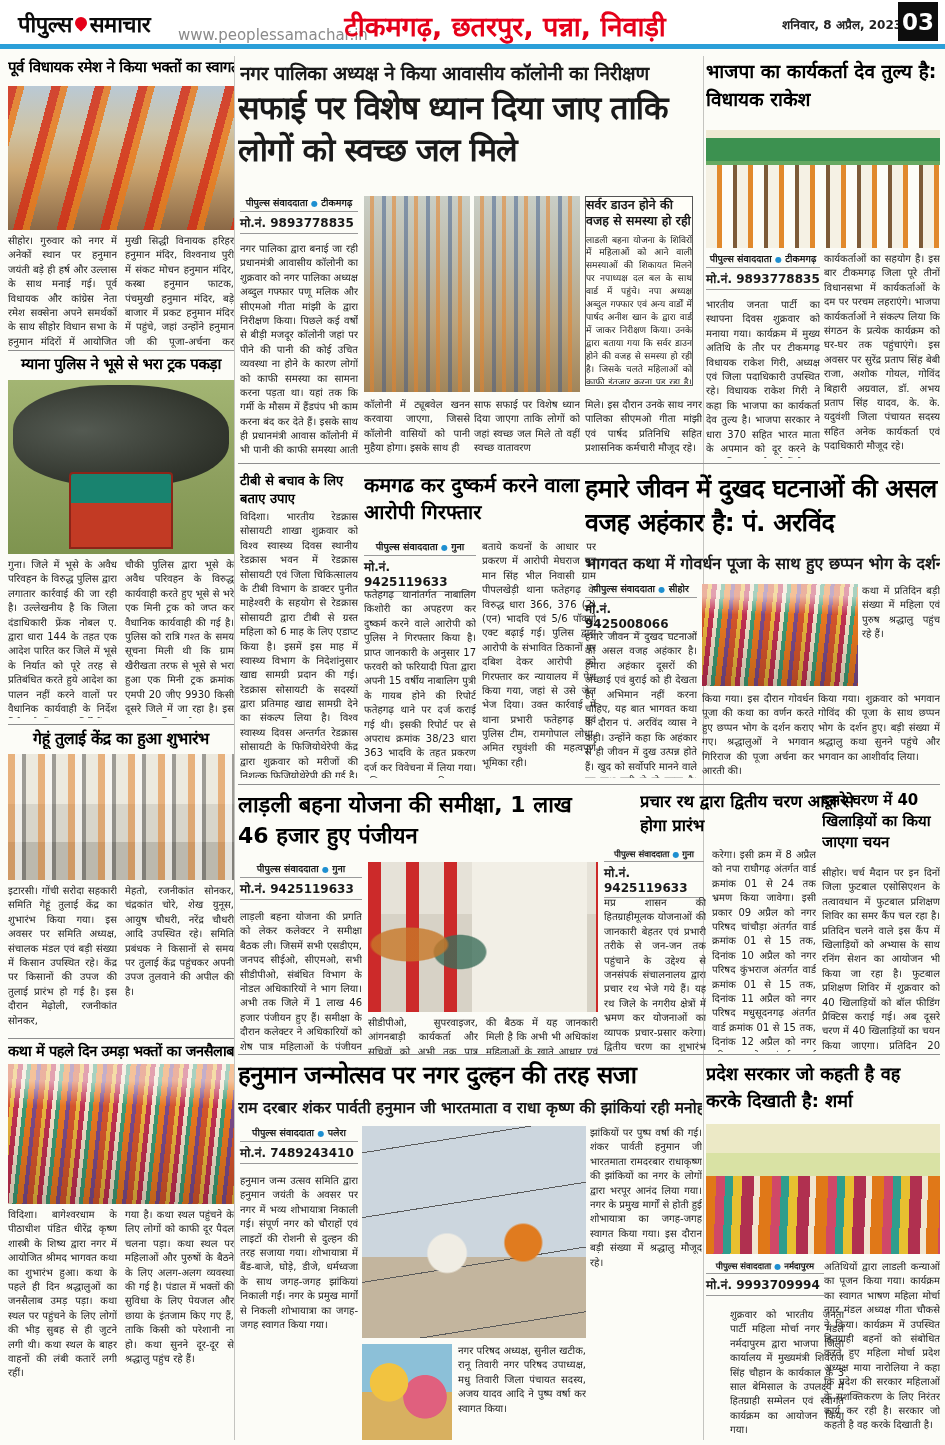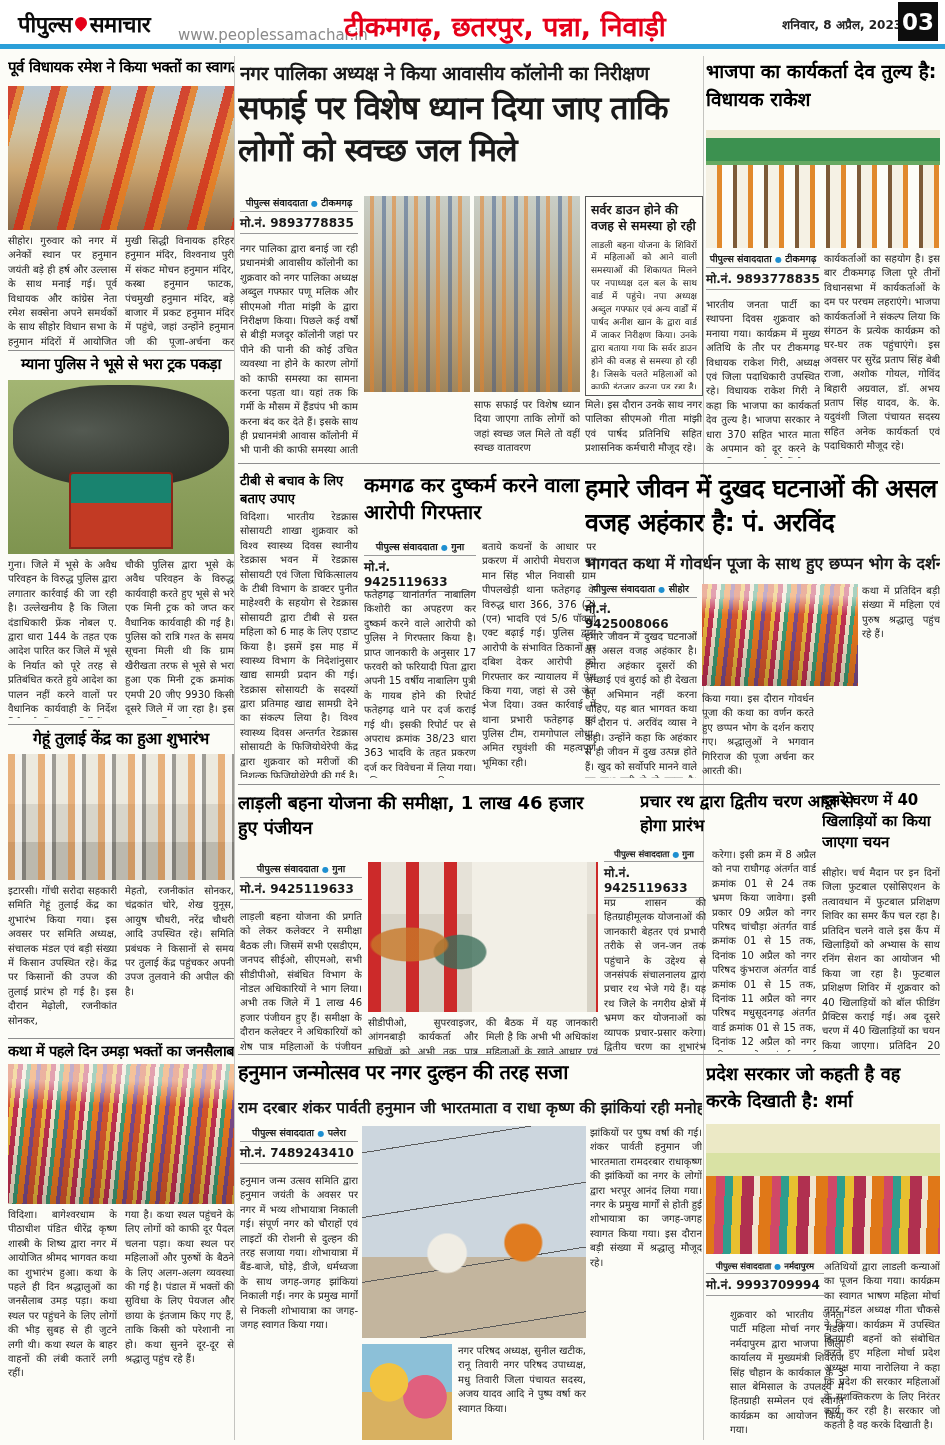--- a/index.html
+++ b/index.html
@@ -20,21 +20,21 @@
   .nw{white-space:nowrap;overflow:hidden;letter-spacing:-0.4px;}
   .kicker{font-size:19px;font-weight:bold;letter-spacing:-0.3px;white-space:nowrap;overflow:hidden;}
   .bighl{font-size:32px;font-weight:900;line-height:1.3;letter-spacing:-1px;}
   .sub{font-weight:bold;font-size:15px;white-space:nowrap;overflow:hidden;}
   .body{font-size:10px;line-height:1.44;text-align:justify;overflow:hidden;color:#1c1c1c;}
   .twocol{display:flex;gap:8px;}
   .twocol>div{flex:1;overflow:hidden;}
   .byl{font-size:9.5px;font-weight:bold;text-align:center;border-bottom:1px solid #9a9a9a;padding-bottom:2px;white-space:nowrap;overflow:hidden;}
   .byl .dot{color:#1e8fd0;font-size:8px;}
   .phone{font-size:12px;font-weight:bold;text-align:left;border-bottom:1px solid #9a9a9a;padding:2px 0;}
-  .boxed{border:1px solid #555;padding:5px;background:#fffef8;}
+  .boxed{border:1px solid #555;background:#fffef8;}
   .boxed .bt{font-size:12.5px;font-weight:bold;line-height:1.3;margin-bottom:4px;}
   .rule-h{background:#8d8d8d;height:1px;}
   .rule-v{background:#c4c4c0;width:1px;}
   
   .ph{overflow:hidden;background:#cfcabe;}
   .ph-procession{background:
     repeating-linear-gradient(105deg, rgba(214,48,22,.85) 0 9px, rgba(236,120,24,.8) 9px 16px, rgba(0,0,0,0) 16px 42px),
     linear-gradient(180deg,#b9c9d5 0%,#cfc4a6 30%,#cda771 58%,#8a6846 100%);}
   .ph-truck{background:linear-gradient(180deg,#a3b573 0%,#8ea05f 55%,#7e944f 100%);}
   .truck-load{position:absolute;left:2%;right:2%;top:3%;height:58%;border-radius:44% 46% 42% 42%;
@@ -137,20 +137,21 @@
   <div class="abs bighl" style="left:238px;top:88px;width:464px;height:92px;overflow:hidden;">सफाई पर विशेष ध्यान दिया जाए ताकि लोगों को स्वच्छ जल मिले</div>
 
   <div class="abs" style="left:240px;top:196px;width:118px;">
     <div class="byl"><span>पीपुल्स संवाददाता</span> <span class="dot">●</span> <span>टीकमगढ़</span></div>
     <div class="phone">मो.नं. 9893778835</div>
   </div>
   <div class="abs body" style="left:240px;top:242px;width:118px;height:214px;">नगर पालिका द्वारा बनाई जा रही प्रधानमंत्री आवासीय कॉलोनी का शुक्रवार को नगर पालिका अध्यक्ष अब्दुल गफ्फार पणू मलिक और सीएमओ गीता मांझी के द्वारा निरीक्षण किया। पिछले कई वर्षों से बीड़ी मजदूर कॉलोनी जहां पर पीने की पानी की कोई उचित व्यवस्था ना होने के कारण लोगों को काफी समस्या का सामना करना पड़ता था। यहां तक कि गर्मी के मौसम में हैंडपंप भी काम करना बंद कर देते हैं। इसके साथ ही प्रधानमंत्री आवास कॉलोनी में भी पानी की काफी समस्या आती है। शुक्रवार को रहवासियों की सुध लेने नगर पालिका अध्यक्ष अब्दुल गफ्फार पणू मलिक पहुंचे और उनके द्वारा आश्वासन दिया गया है कि जल्द ही</div>
 
   <div class="abs ph ph-inspect" style="left:364px;top:196px;width:106px;height:196px;"></div>
   <div class="abs ph ph-inspect" style="left:474px;top:196px;width:106px;height:196px;"></div>
+  <div class="abs body" style="left:364px;top:398px;width:106px;height:58px;">कॉलोनी में ट्यूबवेल खनन करवाया जाएगा, जिससे कॉलोनी वासियों को पानी मुहैया होगा। इसके साथ ही</div>
   <div class="abs body" style="left:474px;top:398px;width:106px;height:58px;">साफ सफाई पर विशेष ध्यान दिया जाएगा ताकि लोगों को जहां स्वच्छ जल मिले तो वहीं स्वच्छ वातावरण</div>
 
   <div class="abs boxed" style="left:585px;top:196px;width:106px;height:188px;">
     <div class="bt">सर्वर डाउन होने की वजह से समस्या हो रही</div>
     <div class="body" style="height:150px;font-size:9px;">लाडली बहना योजना के शिविरों में महिलाओं को आने वाली समस्याओं की शिकायत मिलने पर नपाध्यक्ष दल बल के साथ वार्ड में पहुंचे। नपा अध्यक्ष अब्दुल गफ्फार एवं अन्य वार्डों में पार्षद अनीश खान के द्वारा वार्ड में जाकर निरीक्षण किया। उनके द्वारा बताया गया कि सर्वर डाउन होने की वजह से समस्या हो रही है। जिसके चलते महिलाओं को काफी इंतजार करना पड़ रहा है। शिविरों में जाकर व्यवस्थाओं का जायजा लेकर महिलाओं को लाभ दिलाने के प्रयास किए जा रहे है।</div>
   </div>
   <div class="abs hl" style="left:706px;top:58px;width:234px;font-size:19px;line-height:1.45;height:66px;overflow:hidden;">भाजपा का कार्यकर्ता देव तुल्य है: विधायक राकेश</div>
 
   <div class="abs body" style="left:585px;top:398px;width:117px;height:58px;">मिले। इस दौरान उनके साथ नगर पालिका सीएमओ गीता मांझी एवं पार्षद प्रतिनिधि सहित प्रशासनिक कर्मचारी मौजूद रहे।</div>
   <div class="abs ph ph-bjp" style="left:706px;top:130px;width:234px;height:118px;"></div>
@@ -177,24 +178,25 @@
   <div class="abs hl" style="left:585px;top:472px;width:355px;font-size:25px;line-height:1.35;height:72px;overflow:hidden;letter-spacing:-0.5px;">हमारे जीवन में दुखद घटनाओं की असल वजह अहंकार है: पं. अरविंद</div>
   <div class="abs sub" style="left:585px;top:552px;width:355px;font-size:16px;">भागवत कथा में गोवर्धन पूजा के साथ हुए छप्पन भोग के दर्शन</div>
   <div class="abs" style="left:585px;top:582px;width:112px;">
     <div class="byl"><span>पीपुल्स संवाददाता</span> <span class="dot">●</span> <span>सीहोर</span></div>
     <div class="phone">मो.नं. 9425008066</div>
   </div>
   <div class="abs body" style="left:585px;top:630px;width:112px;height:148px;">हमारे जीवन में दुखद घटनाओं की असल वजह अहंकार है। हमारा अहंकार दूसरों की अच्छाई एवं बुराई को ही देखता है। अभिमान नहीं करना चाहिए, यह बात भागवत कथा के दौरान पं. अरविंद व्यास ने कही। उन्होंने कहा कि अहंकार से ही जीवन में दुख उत्पन्न होते हैं। खुद को सर्वोपरि मानने वाले का नाश इसी से हो जाता है। हमें दूसरों की अच्छाई ग्रहण करनी चाहिए और अपने अंदर के अहंकार का त्याग करना चाहिए।</div>
   <div class="abs ph ph-crowd" style="left:702px;top:584px;width:156px;height:102px;"></div>
   <div class="abs body" style="left:862px;top:584px;width:78px;height:102px;">कथा में प्रतिदिन बड़ी संख्या में महिला एवं पुरुष श्रद्धालु पहुंच रहे हैं।</div>
   <div class="abs body" style="left:702px;top:692px;width:112px;height:86px;">किया गया। इस दौरान गोवर्धन पूजा की कथा का वर्णन करते हुए छप्पन भोग के दर्शन कराए गए। श्रद्धालुओं ने भगवान गिरिराज की पूजा अर्चना कर आरती की।</div>
+  <div class="abs body" style="left:818px;top:692px;width:122px;height:86px;">किया गया। शुक्रवार को भगवान गोविंद की पूजा के साथ छप्पन भोग के दर्शन हुए। बड़ी संख्या में श्रद्धालु कथा सुनने पहुंचे और भगवान का आशीर्वाद लिया।</div>
 
   <div class="abs rule-h" style="left:238px;top:784px;width:702px;"></div>
 
-  <div class="abs hl" style="left:238px;top:790px;width:360px;font-size:18px;line-height:1.4;height:66px;overflow:hidden;">लाड़ली बहना योजना की समीक्षा, 1 लाख 46 हजार हुए पंजीयन</div>
+  <div class="abs hl" style="left:238px;top:790px;width:360px;font-size:22px;line-height:1.4;height:66px;overflow:hidden;">लाड़ली बहना योजना की समीक्षा, 1 लाख 46 हजार हुए पंजीयन</div>
   <div class="abs" style="left:240px;top:862px;width:122px;">
     <div class="byl"><span>पीपुल्स संवाददाता</span> <span class="dot">●</span> <span>गुना</span></div>
     <div class="phone">मो.नं. 9425119633</div>
   </div>
   <div class="abs body" style="left:240px;top:910px;width:122px;height:142px;">लाड़ली बहना योजना की प्रगति को लेकर कलेक्टर ने समीक्षा बैठक ली। जिसमें सभी एसडीएम, जनपद सीईओ, सीएमओ, सभी सीडीपीओ, संबंधित विभाग के नोडल अधिकारियों ने भाग लिया। अभी तक जिले में 1 लाख 46 हजार पंजीयन हुए हैं। समीक्षा के दौरान कलेक्टर ने अधिकारियों को शेष पात्र महिलाओं के पंजीयन शीघ्र कराने के निर्देश दिए। जिन ग्रामों में नेटवर्क की समस्या है वहां कैंप लगाकर पंजीयन कराए जाएंगे। इसके अलावा ई-केवाईसी का काम भी तेजी से किया जा रहा है।</div>
   <div class="abs ph ph-ladli" style="left:368px;top:862px;width:230px;height:150px;"></div>
   <div class="abs body" style="left:368px;top:1016px;width:110px;height:38px;">सीडीपीओ, सुपरवाइजर, आंगनबाड़ी कार्यकर्ता और सचिवों को अभी तक पात्र महिलाओं के पंजीयन कराए जाएं। जिन महिलाओं के अभी ई-केवाईसी नहीं कराए हैं, उनके ई-केवाईसी कराए जाएं।</div>
   <div class="abs body" style="left:486px;top:1016px;width:112px;height:38px;">की बैठक में यह जानकारी मिली है कि अभी भी अधिकांश महिलाओं के खाते आधार एवं डीबीटी से लिंक नहीं हैं। इस काम के लिए बैंकर्स को एक सिम्पल फार्म तैयार कर भेजा है।</div>
 
   <div class="abs hl" style="left:604px;top:790px;width:214px;font-size:16.5px;line-height:1.45;height:52px;overflow:hidden;margin-left:36px;">प्रचार रथ द्वारा द्वितीय चरण आज से होगा प्रारंभ</div>
@@ -203,21 +205,21 @@
     <div class="phone">मो.नं. 9425119633</div>
   </div>
   <div class="abs body" style="left:604px;top:896px;width:102px;height:156px;">मप्र शासन की हितग्राहीमूलक योजनाओं की जानकारी बेहतर एवं प्रभारी तरीके से जन-जन तक पहुंचाने के उद्देश्य से जनसंपर्क संचालनालय द्वारा प्रचार रथ भेजे गये हैं। यह रथ जिले के नगरीय क्षेत्रों में भ्रमण कर योजनाओं का व्यापक प्रचार-प्रसार करेगा। द्वितीय चरण का शुभारंभ आज से होगा।</div>
   <div class="abs body" style="left:712px;top:848px;width:104px;height:204px;">करेगा। इसी क्रम में 8 अप्रैल को नपा राघौगढ़ अंतर्गत वार्ड क्रमांक 01 से 24 तक भ्रमण किया जावेगा। इसी प्रकार 09 अप्रैल को नगर परिषद चांचौड़ा अंतर्गत वार्ड क्रमांक 01 से 15 तक, दिनांक 10 अप्रैल को नगर परिषद कुंभराज अंतर्गत वार्ड क्रमांक 01 से 15 तक, दिनांक 11 अप्रैल को नगर परिषद मधुसूदनगढ़ अंतर्गत वार्ड क्रमांक 01 से 15 तक, दिनांक 12 अप्रैल को नगर परिषद आरोन अंतर्गत वार्ड क्रमांक 01 से 15 तक, 13 अप्रैल को नपा गुना अंतर्गत वार्ड क्रमांक 19 से 37 तक एवं 14 को नपा अंतर्गत वार्ड क्रमांक 1 से 15 में प्रचार रथ भ्रमण करेगा।</div>
 
   <div class="abs hl" style="left:822px;top:790px;width:118px;font-size:15px;line-height:1.4;height:72px;overflow:hidden;">दूसरे चरण में 40 खिलाड़ियों का किया जाएगा चयन</div>
   <div class="abs body" style="left:822px;top:866px;width:118px;height:186px;">सीहोर। चर्च मैदान पर इन दिनों जिला फुटबाल एसोसिएशन के तत्वावधान में फुटबाल प्रशिक्षण शिविर का समर कैंप चल रहा है। प्रतिदिन चलने वाले इस कैंप में खिलाड़ियों को अभ्यास के साथ रनिंग सेशन का आयोजन भी किया जा रहा है। फुटबाल प्रशिक्षण शिविर में शुक्रवार को 40 खिलाड़ियों को बॉल फीडिंग प्रैक्टिस कराई गई। अब दूसरे चरण में 40 खिलाड़ियों का चयन किया जाएगा। प्रतिदिन 20 मिनट रनिंग स्टैमिना के लिए कराई जा रही है।</div>
 
   <div class="abs rule-h" style="left:238px;top:1054px;width:702px;"></div>
 
-  <div class="abs hl nw" style="left:238px;top:1060px;width:464px;font-size:20px;">हनुमान जन्मोत्सव पर नगर दुल्हन की तरह सजा</div>
+  <div class="abs hl nw" style="left:238px;top:1060px;width:464px;font-size:24px;">हनुमान जन्मोत्सव पर नगर दुल्हन की तरह सजा</div>
   <div class="abs sub" style="left:238px;top:1096px;width:464px;font-size:15.5px;">राम दरबार शंकर पार्वती हनुमान जी भारतमाता व राधा कृष्ण की झांकियां रही मनोहारी</div>
   <div class="abs" style="left:240px;top:1126px;width:118px;">
     <div class="byl"><span>पीपुल्स संवाददाता</span> <span class="dot">●</span> <span>पलेरा</span></div>
     <div class="phone">मो.नं. 7489243410</div>
   </div>
   <div class="abs body" style="left:240px;top:1174px;width:118px;height:266px;">हनुमान जन्म उत्सव समिति द्वारा हनुमान जयंती के अवसर पर नगर में भव्य शोभायात्रा निकाली गई। संपूर्ण नगर को चौराहों एवं लाइटों की रोशनी से दुल्हन की तरह सजाया गया। शोभायात्रा में बैंड-बाजे, घोड़े, डीजे, धर्मध्वजा के साथ जगह-जगह झांकियां निकाली गईं। नगर के प्रमुख मार्गों से निकली शोभायात्रा का जगह-जगह स्वागत किया गया।</div>
   <div class="abs ph ph-jhanki" style="left:362px;top:1126px;width:224px;height:212px;"></div>
   <div class="abs ph ph-deity" style="left:362px;top:1344px;width:90px;height:96px;"></div>
   <div class="abs body" style="left:458px;top:1344px;width:128px;height:96px;">नगर परिषद अध्यक्ष, सुनील खटीक, रानू तिवारी नगर परिषद उपाध्यक्ष, मधु तिवारी जिला पंचायत सदस्य, अजय यादव आदि ने पुष्प वर्षा कर स्वागत किया।</div>
   <div class="abs body" style="left:590px;top:1126px;width:112px;height:314px;">झांकियों पर पुष्प वर्षा की गई। शंकर पार्वती हनुमान जी भारतमाता रामदरबार राधाकृष्ण की झांकियों का नगर के लोगों द्वारा भरपूर आनंद लिया गया। नगर के प्रमुख मार्गों से होती हुई शोभायात्रा का जगह-जगह स्वागत किया गया। इस दौरान बड़ी संख्या में श्रद्धालु मौजूद रहे।</div>

